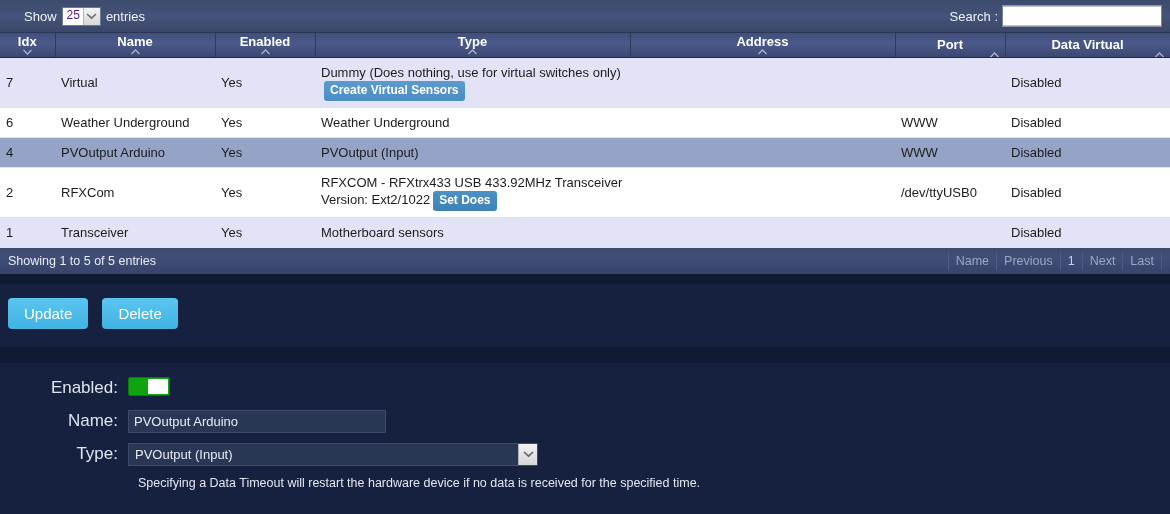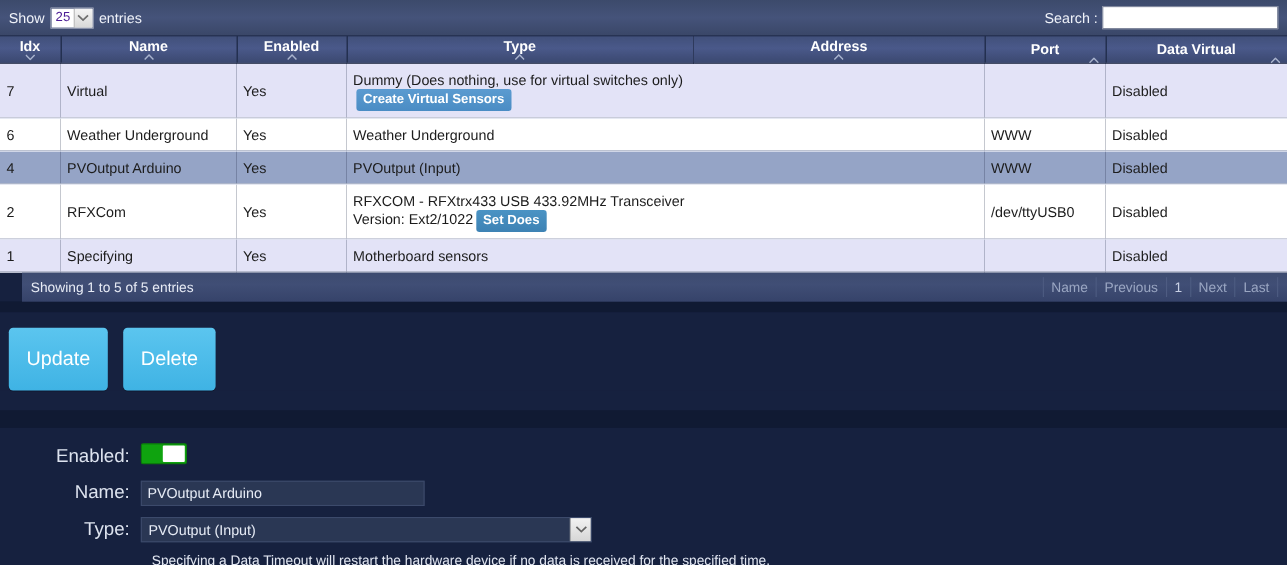--- a/index.html
+++ b/index.html
@@ -16,21 +16,21 @@
   .table-top {
     height: 33px;
     background: linear-gradient(to bottom, #3c4a6b 0%, #45537a 50%, #3a4768 100%);
     border-bottom: 1px solid #2b3656;
     display: flex; align-items: center;
     padding: 0 8px;
     color: #e8ecf6;
     font-size: 13px;
     position: relative;
   }
-  .length-box { display: flex; align-items: center; gap: 5px; }
+  .length-box { display: flex; align-items: center; gap: 5px; margin-left: 16px; }
   .length-box .lbl { color: #eef1f8; }
   .mini-select {
     display: inline-flex; align-items: flex-start;
     height: 19px;
     background: #ffffff;
     border: 1px solid #6b7694;
     color: #4c1d95;
     font-size: 12px;
   }
   .mini-select .val { padding: 0 3px 0 4px; min-width: 18px; text-align: center; }
@@ -110,21 +110,20 @@
   .table-foot {
     height: 26px;
     background: linear-gradient(to bottom, #3d4b70 0%, #47558040 40%, #36436a 100%);
     background-color: #3e4c72;
     display: flex; align-items: center;
     padding: 0 8px;
     color: #e7ebf5;
     font-size: 12.5px;
     position: relative;
     border-top: 1px solid #5a6party;
-    margin-left: 20px;
   }
   .paginate {
     position: absolute; right: 8px; top: 0; height: 26px;
     display: flex; align-items: center;
   }
   .pg {
     color: #9aa6c2;
     font-size: 12.5px;
     padding: 0 7px;
     height: 18px;
@@ -137,23 +136,23 @@
   .divider-dark { height: 10px; background: #101a33; }
 
   
   .btn-row { padding: 14px 8px 0 8px; display: flex; gap: 14px; background: #16213f; }
   .btn {
     display: inline-block;
     background: linear-gradient(to bottom,#5bc5ef,#3fb3e4);
     border: none;
     border-radius: 4px;
     color: #ffffff;
-    font-size: 18px;
+    font-size: 15px;
     font-family: "Liberation Sans", sans-serif;
-    padding: 18px 16px;
+    padding: 7px 16px;
     cursor: pointer;
     box-shadow: 0 1px 0 rgba(0,0,0,.25);
   }
 
   .spacer-band { height: 18px; background: #16213f; }
   .band-dark { height: 16px; background: #101a33; }
 
   
   .form-area { background: #16213f; padding-top: 14px; }
   .frow { display: flex; align-items: center; margin-bottom: 10px; }
@@ -362,21 +361,21 @@
           <div>RFXCOM - RFXtrx433 USB 433.92MHz Transceiver</div>
           <div><span>Version: Ext2/1022</span><span class="badge teal">Set Does</span></div>
         </td>
         <td></td>
         <td>/dev/ttyUSB0</td>
         <td>Disabled</td>
       </tr>
 
       <tr class="odd">
         <td>1</td>
-        <td>Specifying</td>
+        <td>Transceiver</td>
         <td>Yes</td>
         <td>Motherboard sensors</td>
         <td></td>
         <td></td>
         <td>Disabled</td>
       </tr>
 
     </tbody>
   </table>
 

